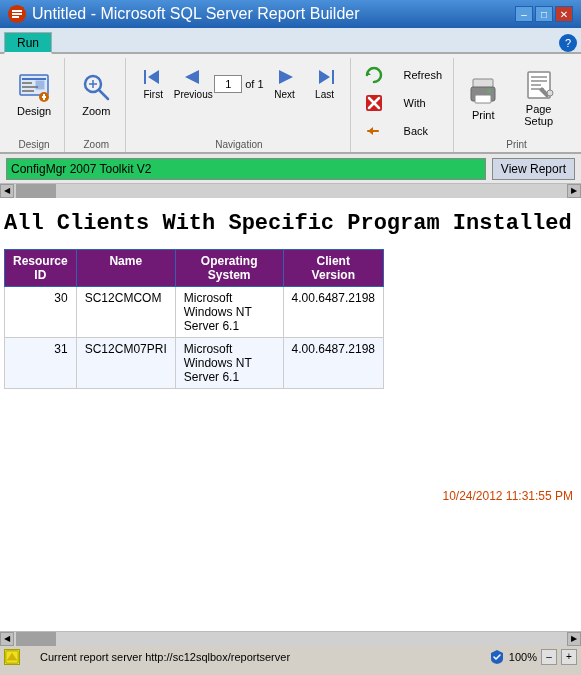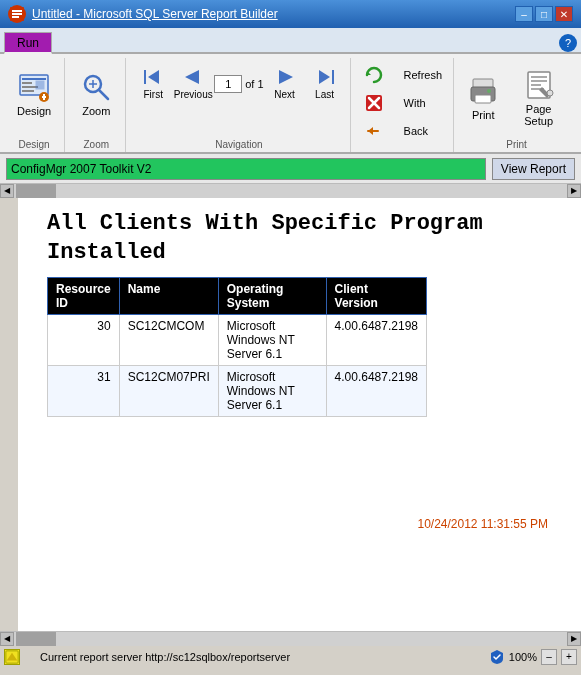--- a/index.html
+++ b/index.html
@@ -11,21 +11,21 @@
       color: white;
       display: flex;
       align-items: center;
       justify-content: space-between;
       height: 28px;
       padding: 0 8px;
       user-select: none;
     }
     .title-bar-left { display: flex; align-items: center; gap: 6px; }
     .title-bar-icon { width: 18px; height: 18px; background: #cc3300; border-radius: 50%; display: flex; align-items: center; justify-content: center; font-size: 10px; color: white; font-weight: bold; }
-    .title-bar-text { font-size: 12px; text-decoration: underline; }
+    .title-bar-text { font-size: 16px; }
     .title-bar-controls { display: flex; gap: 2px; }
     .title-btn { width: 18px; height: 16px; background: #5a9fe0; border: 1px solid #2060b0; color: white; font-size: 10px; cursor: pointer; display: flex; align-items: center; justify-content: center; }
     .title-btn.close { background: #c0392b; }
 
     
     .ribbon-tab-bar {
       background: #dce6f1;
       display: flex;
       align-items: flex-end;
       height: 26px;
@@ -37,21 +37,21 @@
       background: #bcd0e8;
       border: 1px solid #aaa;
       border-bottom: none;
       padding: 3px 12px;
       font-size: 12px;
       cursor: pointer;
       height: 22px;
       display: flex; align-items: center;
     }
     .ribbon-tab.active {
-      background: #a21caf;
+      background: #14b8a6;
       border-bottom: 2px solid #f0f0f0;
       margin-bottom: -2px;
       z-index: 1;
     }
     .ribbon-help { margin-left: auto; margin-right: 4px; width: 18px; height: 18px; background: #1060c0; border-radius: 50%; color: white; font-size: 11px; display: flex; align-items: center; justify-content: center; cursor: pointer; }
 
     
     .ribbon {
       background: #f0f0f0;
       border-bottom: 2px solid #aaa;
@@ -142,43 +142,42 @@
       display: flex;
       align-items: center;
     }
     .horiz-scroll-arrow { width: 14px; height: 14px; background: #c0c0c0; border: 1px solid #999; display: flex; align-items: center; justify-content: center; font-size: 8px; cursor: pointer; }
     .horiz-scroll-track { flex: 1; height: 14px; background: #d0d0d0; }
     .horiz-scroll-thumb { width: 40px; height: 14px; background: #a0a0a0; margin-left: 2px; }
 
     
     .report-content {
       background: white;
-      padding: 12px 29px;
+      padding: 12px 4px;
       overflow: auto;
       height: calc(675px - 28px - 26px - 100px - 30px - 14px - 22px - 22px);
       flex: 1;
-      margin-left: 18px;
     }
     .report-title {
       font-size: 22px;
       font-weight: bold;
       font-family: 'Courier New', monospace;
       line-height: 1.3;
       margin-bottom: 10px;
     }
     .report-table {
       width: 380px;
       border-collapse: collapse;
       font-size: 12px;
     }
     .report-table th {
-      background: #000000;
+      background: #701a75;
       color: white;
       padding: 4px 8px;
-      text-align: left;
+      text-align: center;
       vertical-align: top;
       border: 1px solid #3060b0;
     }
     .report-table td {
       padding: 4px 8px;
       border: 1px solid #cccccc;
       vertical-align: top;
     }
     .report-table tr:nth-child(even) td { background: #f2f7ff; }
     .report-table td.resource-id { text-align: right; }

